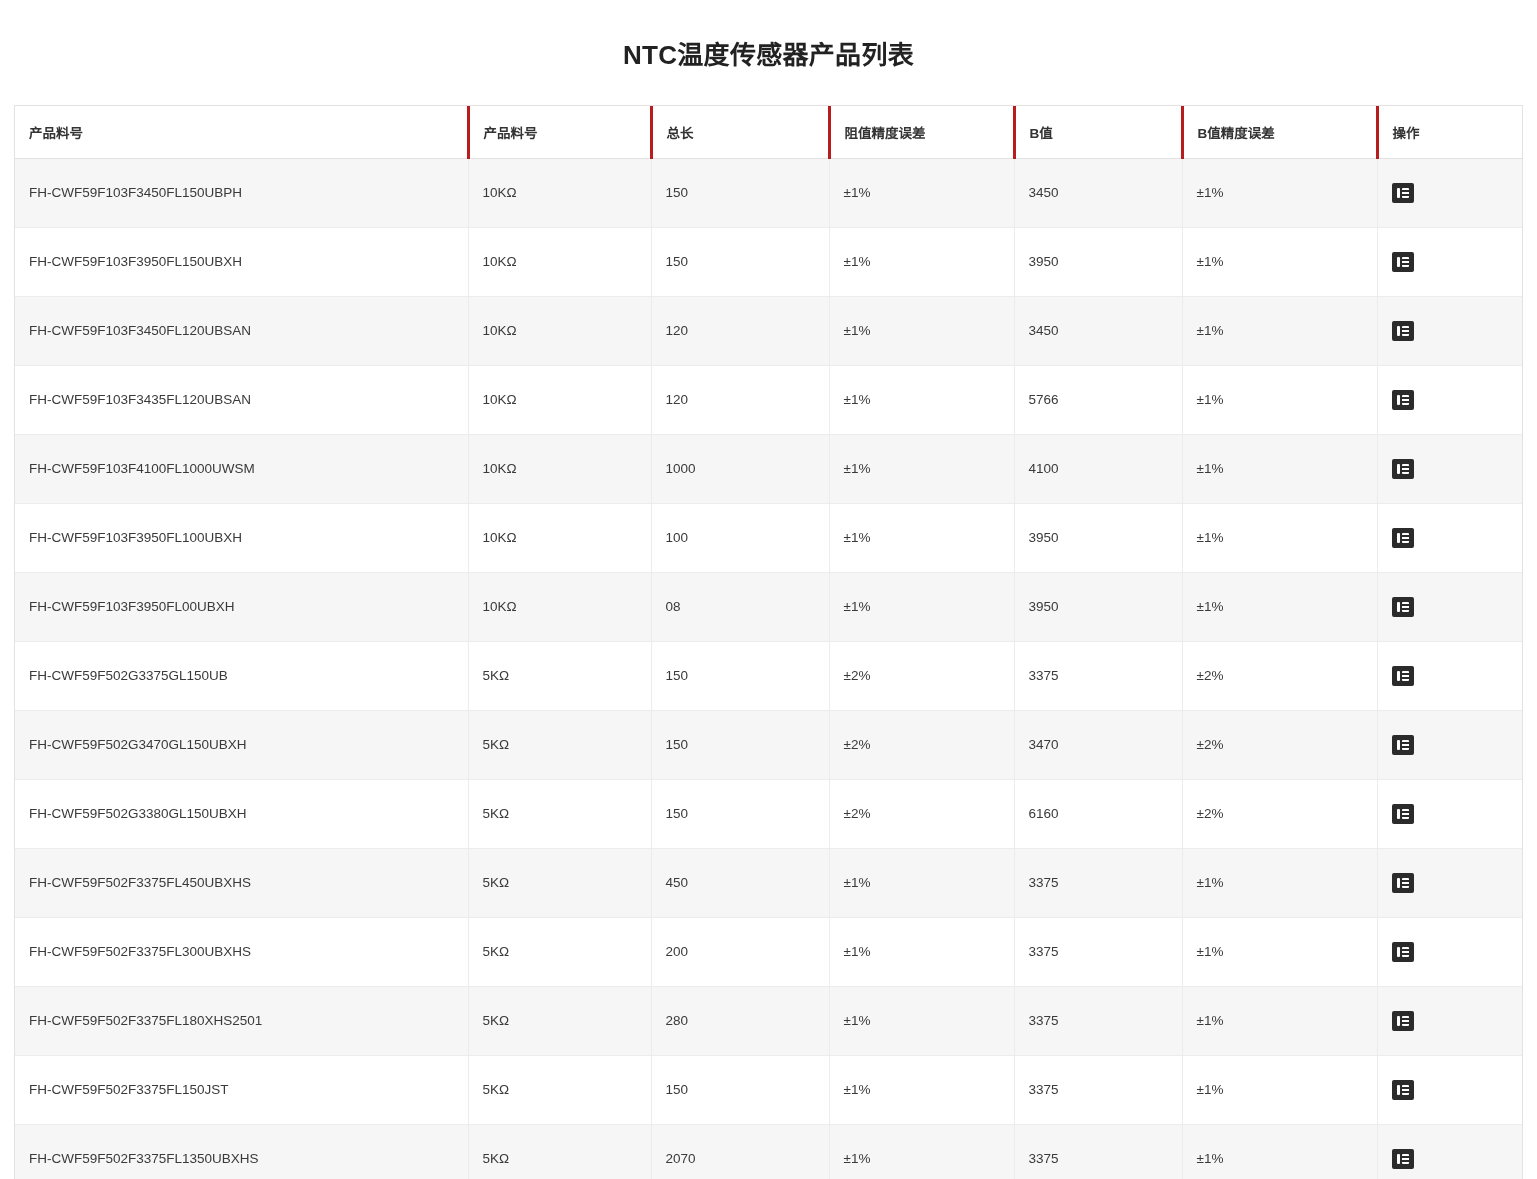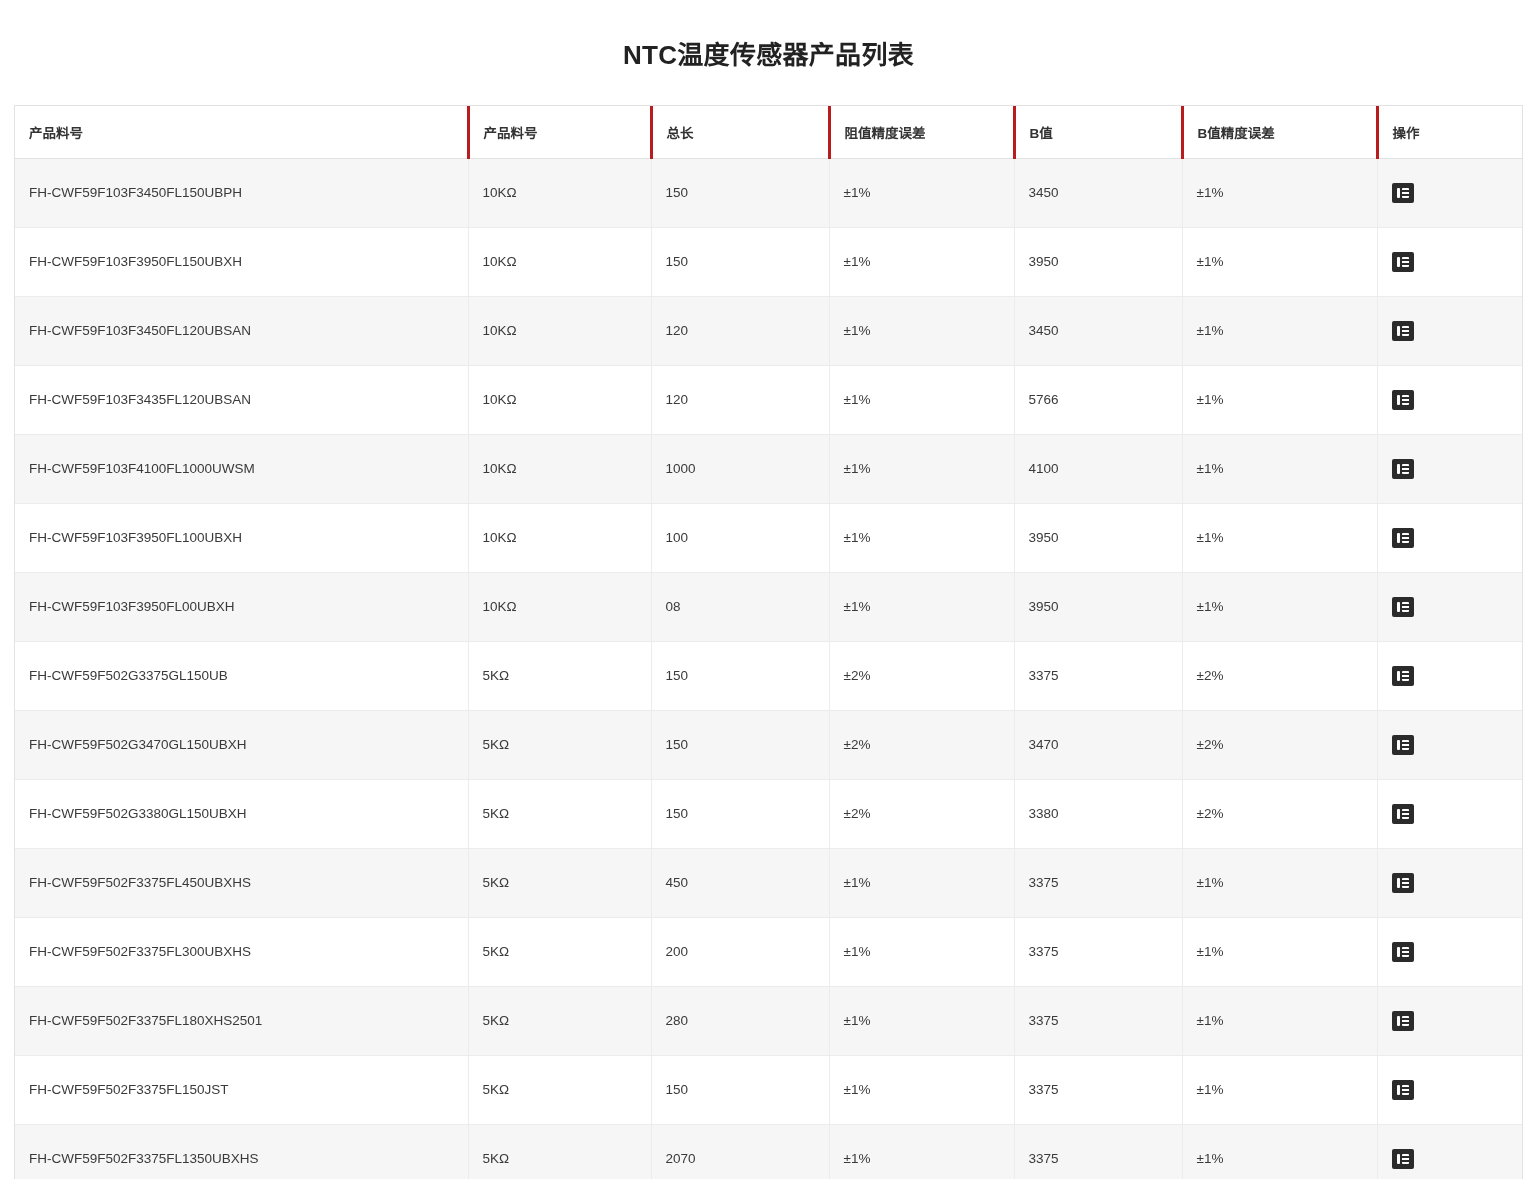--- a/index.html
+++ b/index.html
@@ -240,21 +240,21 @@
             <td>±2%</td>
             <td><button class="detail-btn">
                 <span class="doc-glyph"></span>
               </button></td>
           </tr>
           <tr class="even-row">
             <td>FH-CWF59F502G3380GL150UBXH</td>
             <td>5KΩ</td>
             <td>150</td>
             <td>±2%</td>
-            <td>3380</td>
+            <td>6160</td>
             <td>±2%</td>
             <td><button class="detail-btn">
                 <span class="doc-glyph"></span>
               </button></td>
           </tr>
           <tr class="odd-row">
             <td>FH-CWF59F502F3375FL450UBXHS</td>
             <td>5KΩ</td>
             <td>450</td>
             <td>±1%</td>

